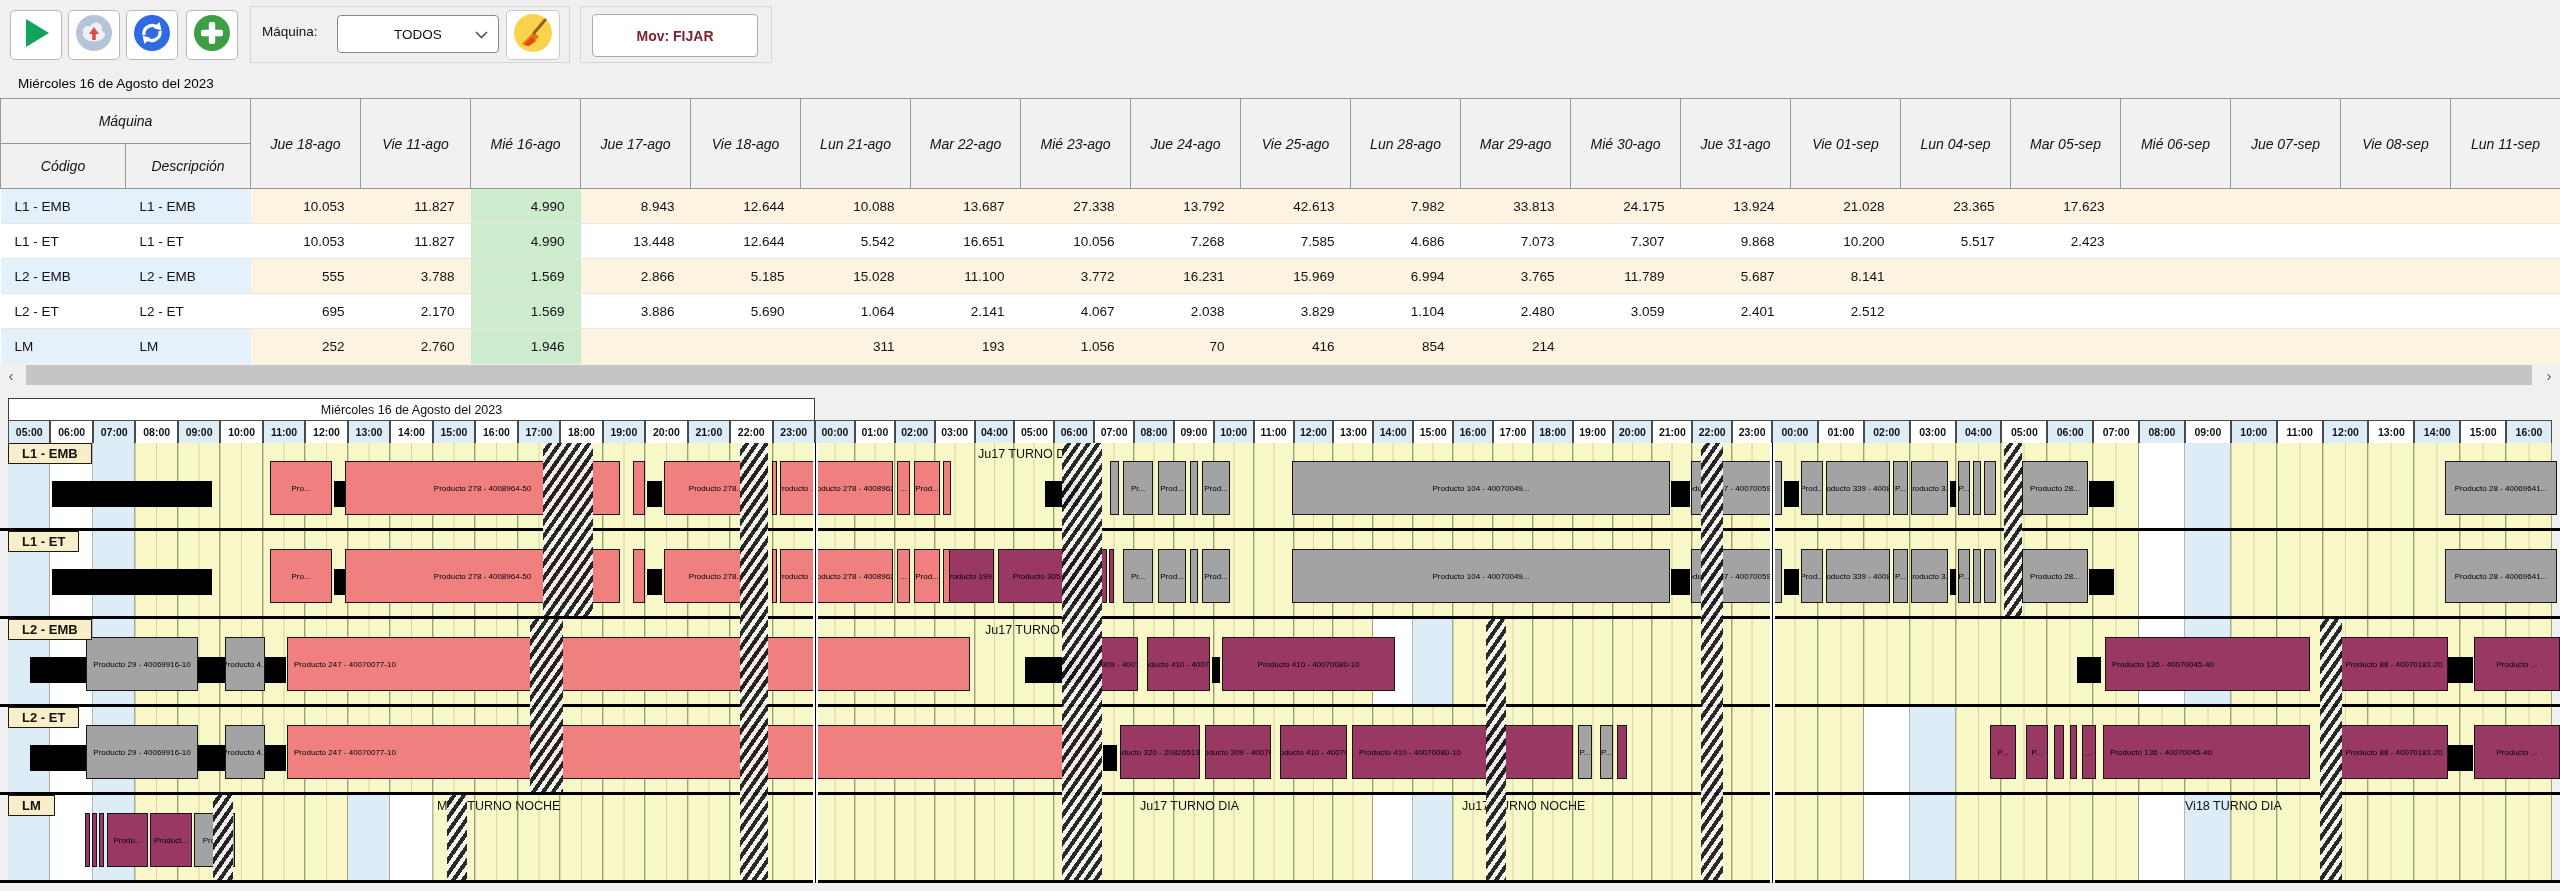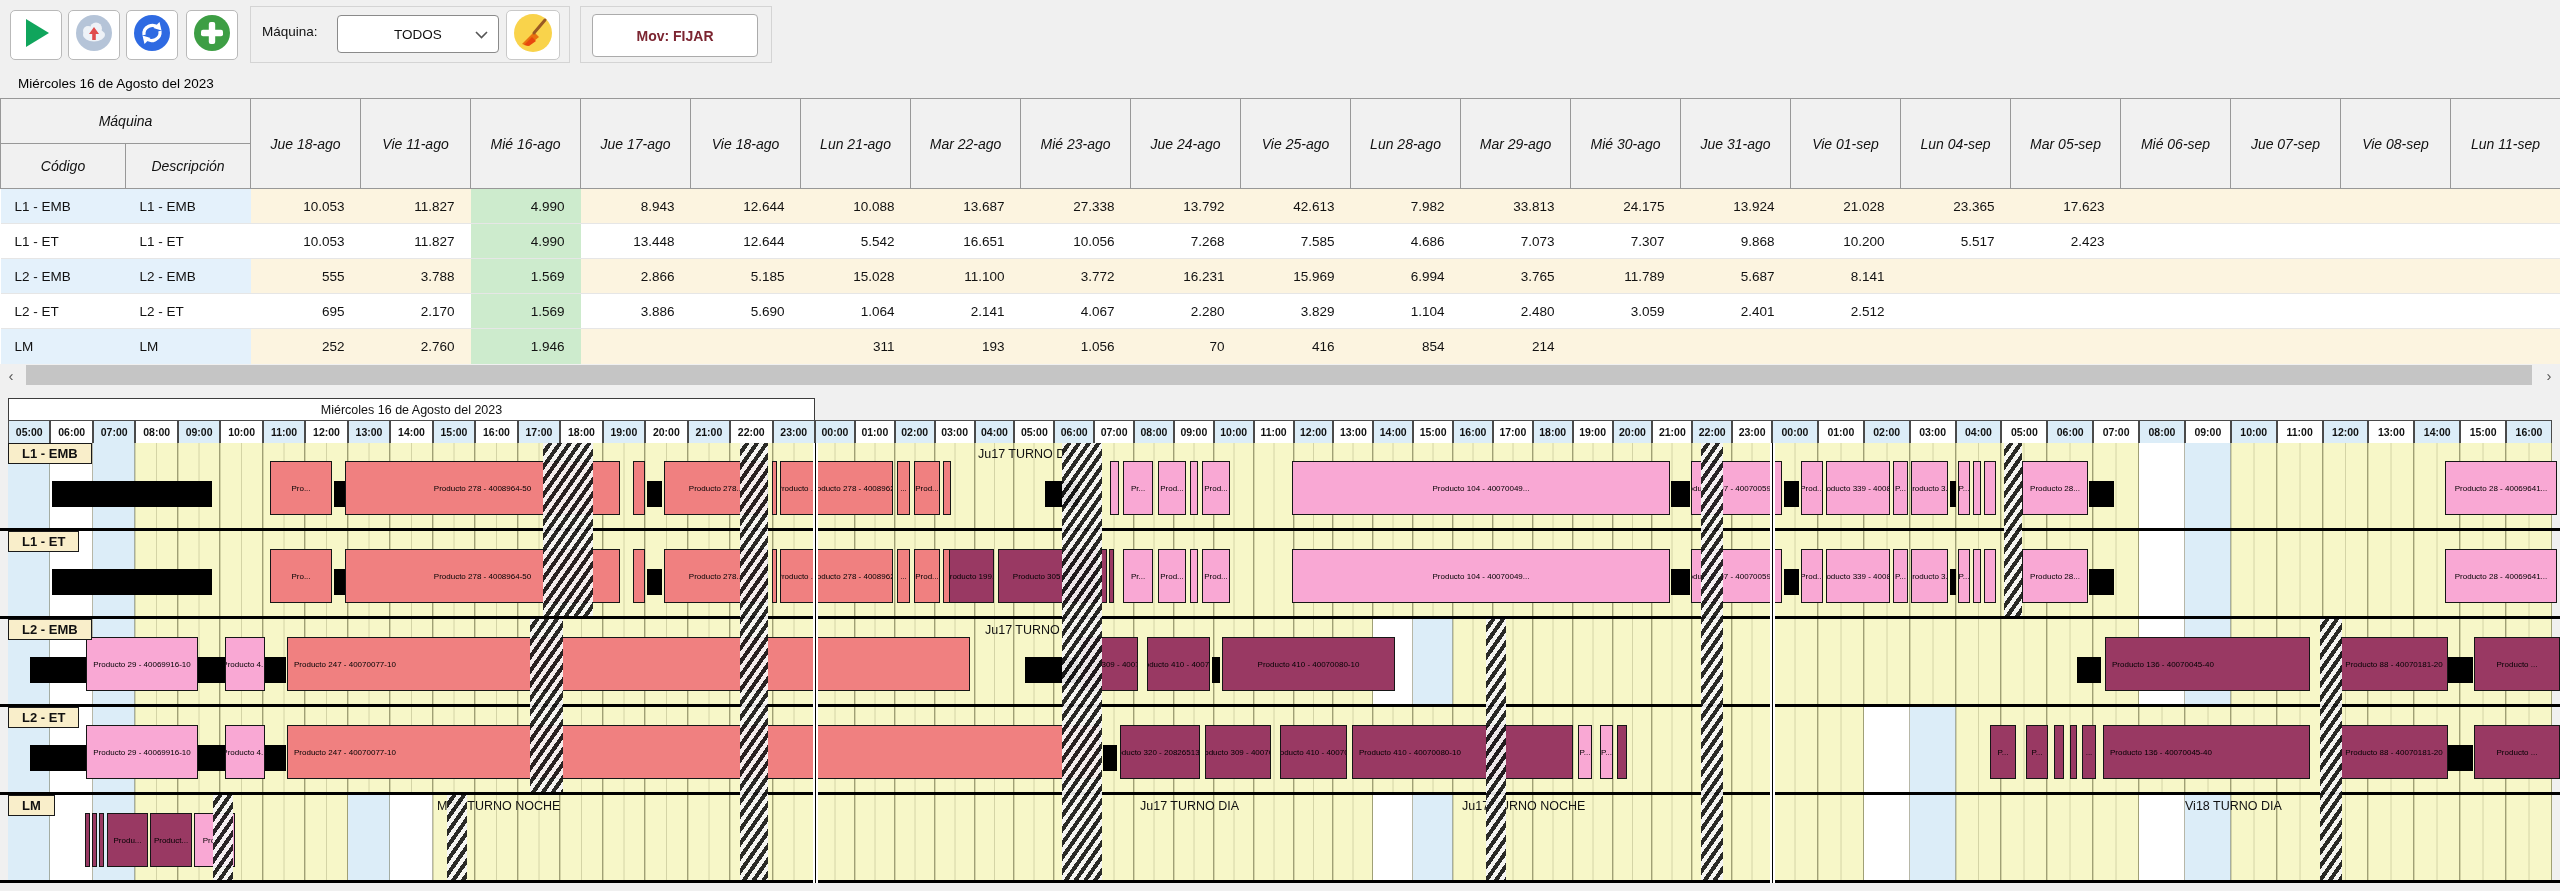--- a/index.html
+++ b/index.html
@@ -61,21 +61,21 @@
   .g-row{position:absolute;left:0;width:2560px;height:88px;border-bottom:3px solid #000;box-sizing:border-box}
   .cell{position:absolute;top:0;height:85px;box-sizing:border-box;border-right:1px solid rgba(95,95,60,.45)}
   .cell.on{background:#f7f7c8;background-image:linear-gradient(90deg,rgba(130,130,85,.30) 1px,transparent 1px);
            background-size:50.1% 100%}
   .cell.b{background:#dcedf8}.cell.w{background:#ffffff}
   .bar{position:absolute;top:18px;height:54px;box-sizing:border-box;border:1px solid #161616;
        display:flex;align-items:center;justify-content:center;font-size:8px;color:#000;
        overflow:hidden;white-space:nowrap;z-index:2;cursor:pointer}
   .bar.s{background:#f08080}
   .bar.m{background:#993963}
-  .bar.w{background:#f9a8d4}
+  .bar.w{background:#a3a3a3}
   .bar.k{background:#000;top:38px;height:26px;border:none}
   .bar.al{justify-content:flex-start;padding-left:6px}
   .shift{position:absolute;top:4px;font-size:12.5px;z-index:3;white-space:nowrap}
   .mlab{position:absolute;left:8px;top:0;background:#f9eeca;border:1px solid #1a1a1a;
         font-weight:bold;font-size:13px;padding:2px 13px;z-index:7;white-space:nowrap}
   .hatch{position:absolute;z-index:5;opacity:.92;
         background:repeating-linear-gradient(125deg,#f5f5f5 0 4px,#181818 4px 8px)}
   .dsep-w{position:absolute;width:5px;background:#fff;z-index:4}
   .dsep-k{position:absolute;width:1px;background:#000;z-index:4}
 </style>
@@ -284,21 +284,21 @@
           <td class="code">L2 - ET</td>
           <td class="code">L2 - ET</td>
           <td class="num">695</td>
           <td class="num">2.170</td>
           <td class="num g">1.569</td>
           <td class="num">3.886</td>
           <td class="num">5.690</td>
           <td class="num">1.064</td>
           <td class="num">2.141</td>
           <td class="num">4.067</td>
-          <td class="num">2.280</td>
+          <td class="num">2.038</td>
           <td class="num">3.829</td>
           <td class="num">1.104</td>
           <td class="num">2.480</td>
           <td class="num">3.059</td>
           <td class="num">2.401</td>
           <td class="num">2.512</td>
           <td class="num"></td>
           <td class="num"></td>
           <td class="num"></td>
           <td class="num"></td>

